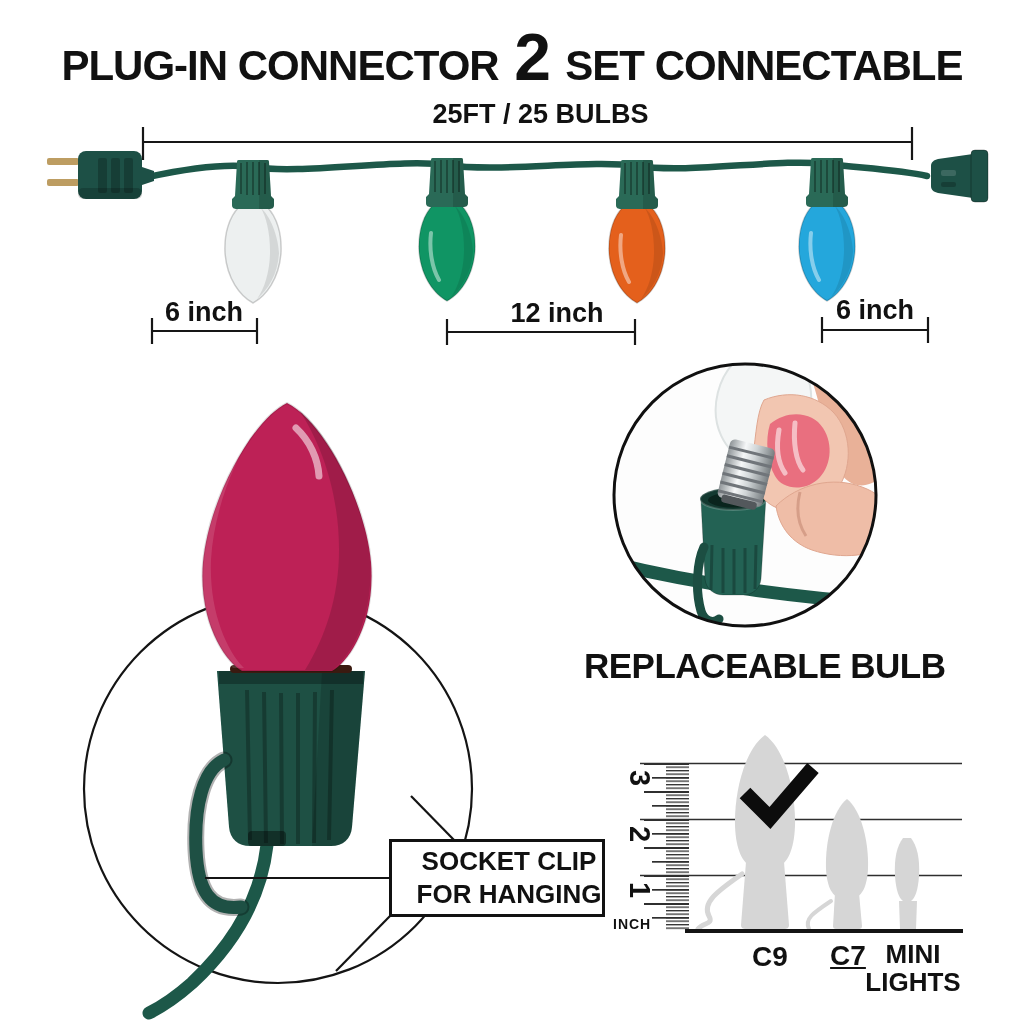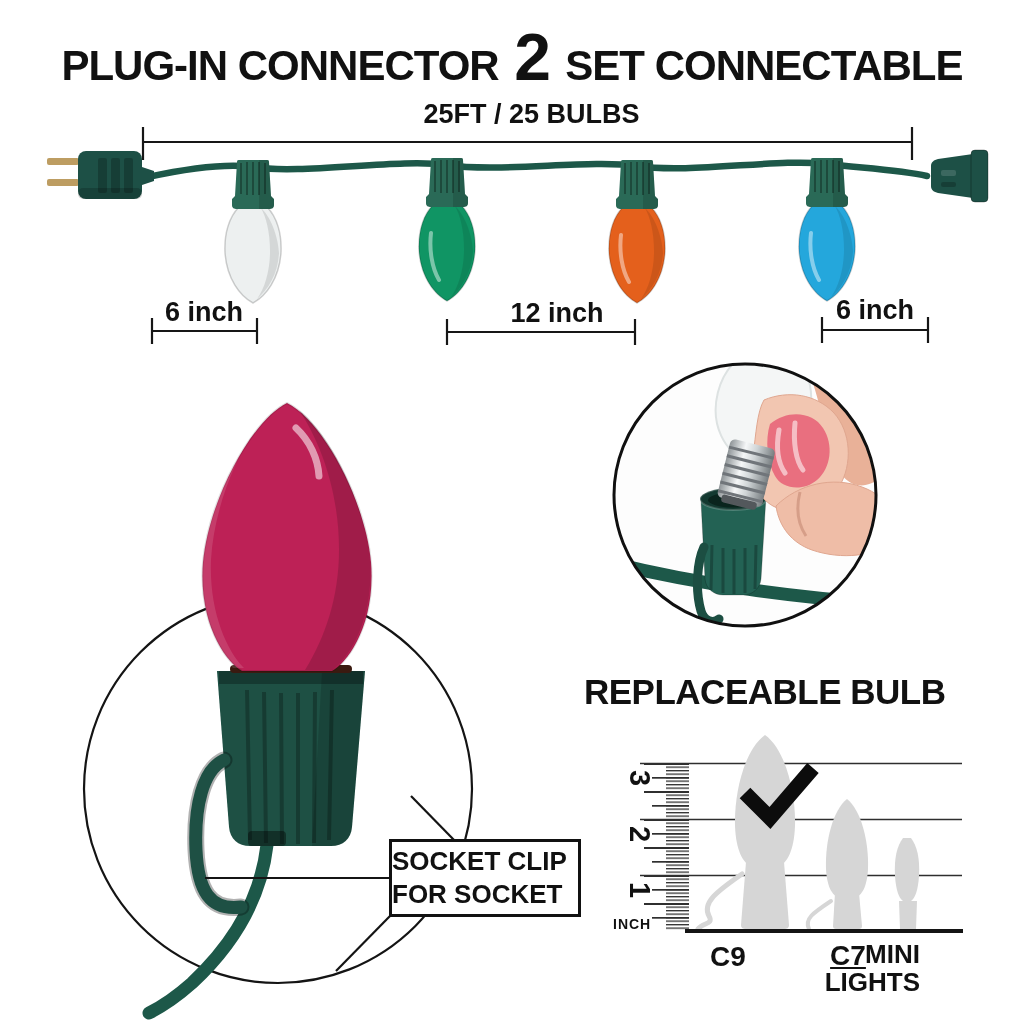--- a/index.html
+++ b/index.html
@@ -6,24 +6,24 @@
   .canvas{position:relative;width:1024px;height:1024px;background:#ffffff;overflow:hidden;
           font-family:"Liberation Sans",sans-serif;color:#111;}
   .abs{position:absolute;}
   .art{position:absolute;left:0;top:0;}
   .title{left:0;top:24px;width:1024px;text-align:center;font-weight:800;letter-spacing:-1px;
          white-space:nowrap;line-height:66px;}
   .title .t-part{font-size:42px;}
   .title .t-num{font-size:66px;margin:0 12px;}
   .measure-label{font-size:27px;font-weight:700;text-align:center;white-space:nowrap;}
   .callout{left:389px;top:839px;width:186px;height:72px;border:3px solid #111;background:#fff;
-           display:flex;flex-direction:column;justify-content:center;
-           font-size:26px;font-weight:700;line-height:33px;z-index:3;}
+           display:flex;flex-direction:column;justify-content:center;text-align:center;
+           font-size:26px;font-weight:700;line-height:33px;z-index:3;padding-left:24px;}
   .caption{left:584px;top:646px;width:320px;text-align:center;font-size:35px;font-weight:800;
-           letter-spacing:-0.5px;white-space:nowrap;margin-top:26px;}
+           letter-spacing:-0.5px;white-space:nowrap;}
   .ruler-num{width:30px;height:30px;display:flex;align-items:center;justify-content:center;
              font-size:29px;font-weight:700;transform:rotate(90deg);}
   .inch-label{left:613px;top:916px;font-size:14px;font-weight:700;letter-spacing:1px;}
   .chart-label{text-align:center;font-size:28px;font-weight:600;white-space:nowrap;}
   .chart-label.bold{font-weight:800;text-decoration:underline;}
   .chart-label.wrap{white-space:normal;font-size:26px;line-height:28px;font-weight:700;}
 </style>
 </head>
 <body>
 
@@ -207,34 +207,34 @@
     <path d="M745,793 L770,818 L813,768" fill="none" stroke-width="15" stroke-linejoin="miter" stroke="#0c0c0c"></path>
   </g>
 </svg>
 
 <div class="abs title">
   <span class="t-part">PLUG-IN CONNECTOR</span>
   <span class="t-num">2</span>
   <span class="t-part">SET CONNECTABLE</span>
 </div>
 
-<div class="abs measure-label" style="left:147px;top:99px;width:769px;">25FT / 25 BULBS</div>
+<div class="abs measure-label" style="left:156px;top:99px;width:769px;">25FT / 25 BULBS</div>
 <div class="abs measure-label" style="left:134px;top:297px;width:140px;">6 inch</div>
 <div class="abs measure-label" style="left:457px;top:298px;width:200px;">12 inch</div>
 <div class="abs measure-label" style="left:805px;top:295px;width:140px;">6 inch</div>
 
 <div class="abs callout">
   <div>SOCKET CLIP</div>
-  <div>FOR SOCKET</div>
+  <div>FOR HANGING</div>
 </div>
 
 <div class="abs caption">REPLACEABLE BULB</div>
 
 <div class="abs ruler-num" style="left:625px;top:763px;">3</div>
 <div class="abs ruler-num" style="left:625px;top:819px;">2</div>
 <div class="abs ruler-num" style="left:625px;top:875px;">1</div>
 <div class="abs inch-label">INCH</div>
 
-<div class="abs chart-label" style="left:700px;top:941px;width:56px;">C9</div>
+<div class="abs chart-label" style="left:742px;top:941px;width:56px;">C9</div>
 <div class="abs chart-label bold" style="left:820px;top:940px;width:56px;">C7</div>
-<div class="abs chart-label wrap" style="left:824px;top:940px;width:96px;text-align:right;">MINI LIGHTS</div>
+<div class="abs chart-label wrap" style="left:865px;top:940px;width:96px;">MINI LIGHTS</div>
 
 </div>
 
 </body></html>

